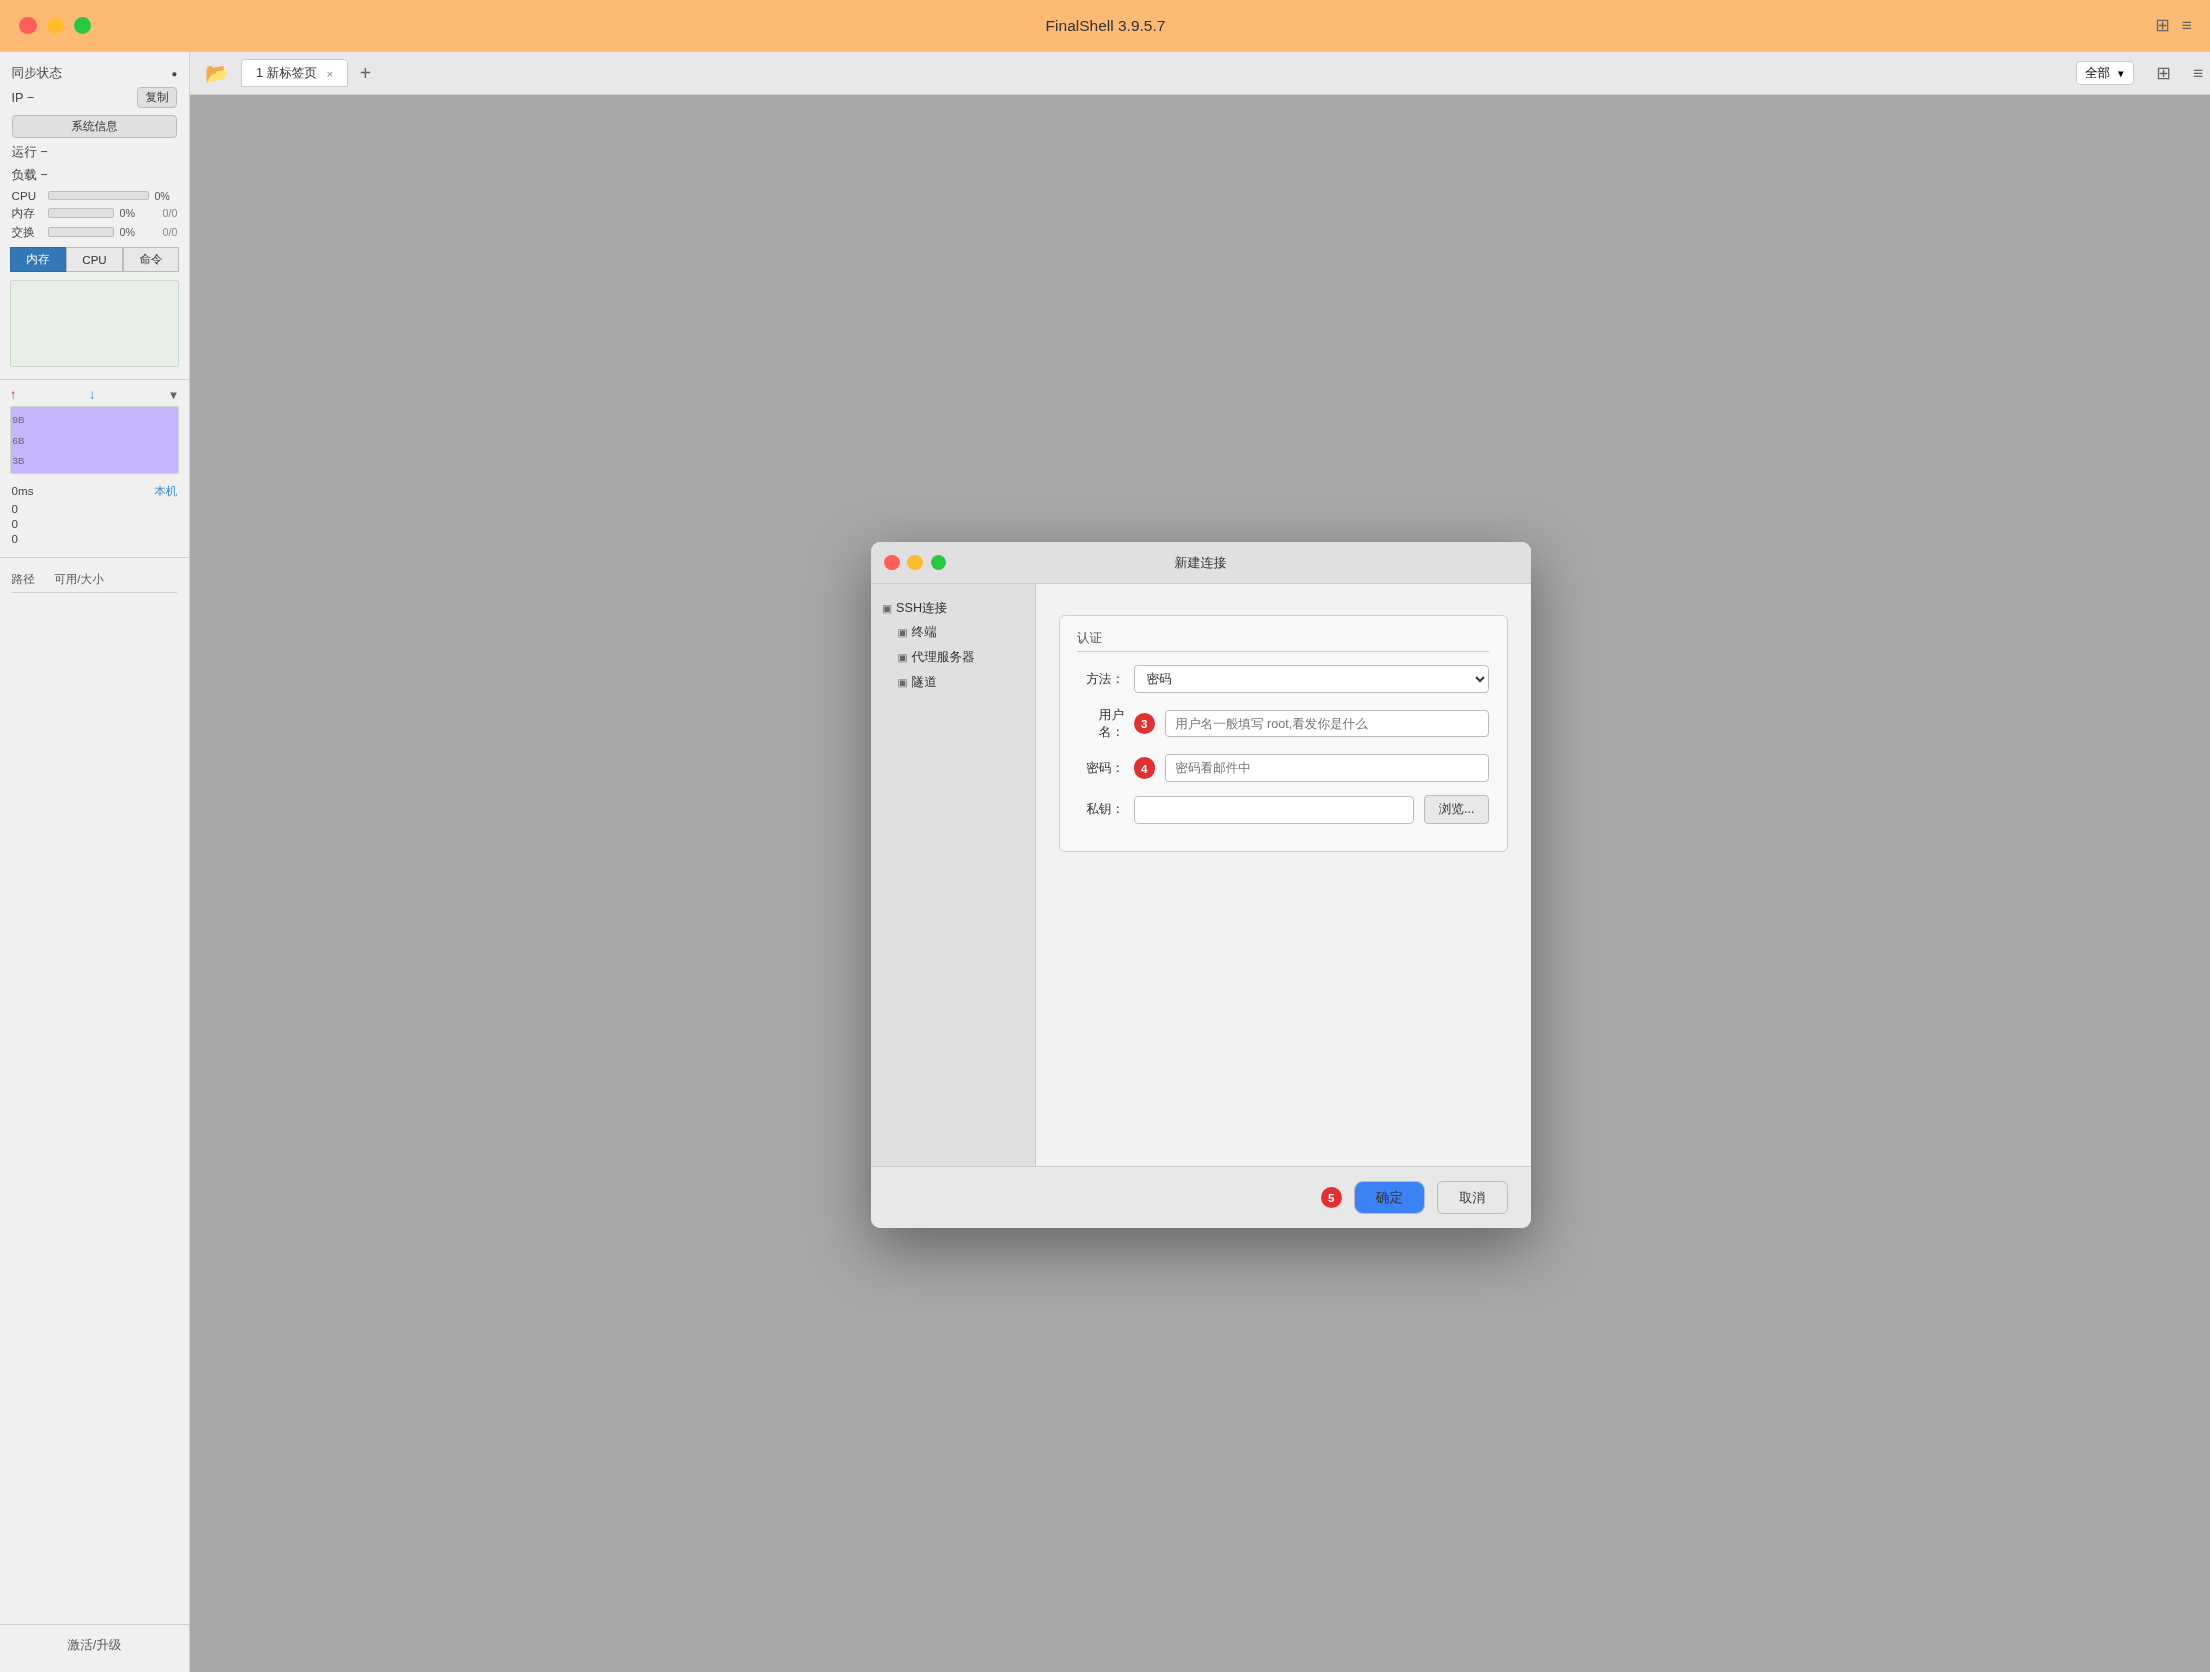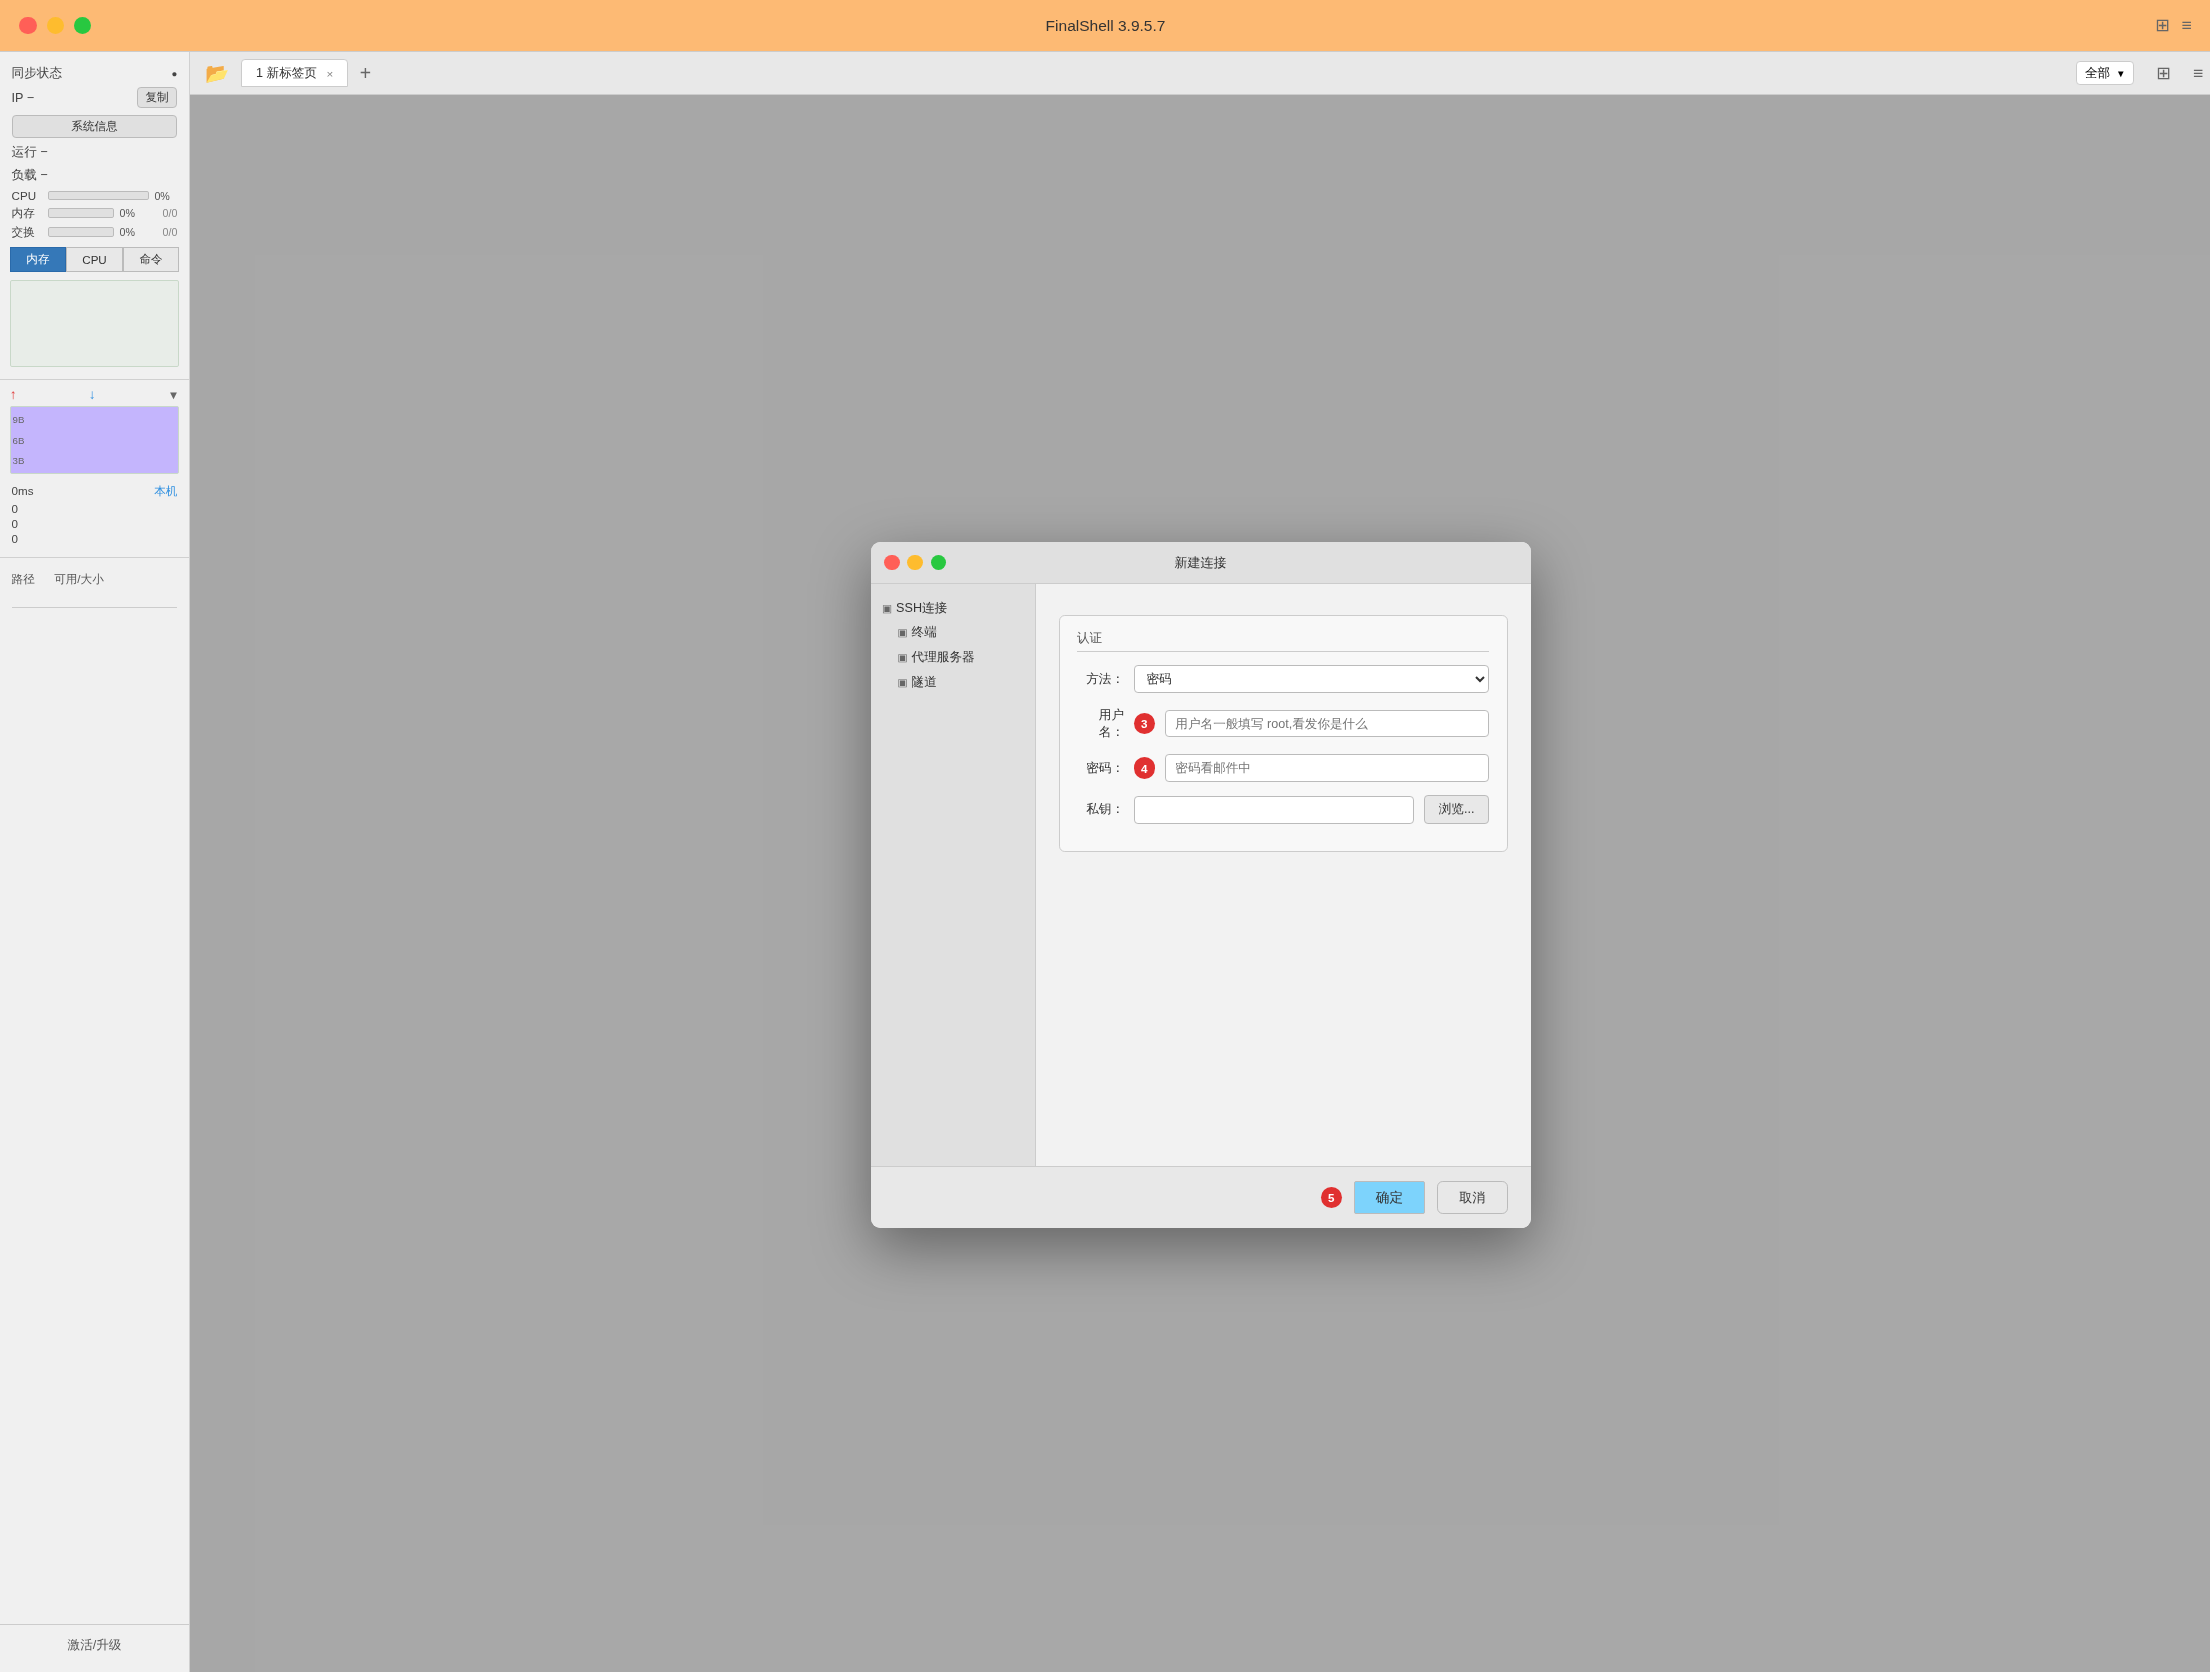--- a/index.html
+++ b/index.html
@@ -183,21 +183,21 @@
       padding: 5.8px 11.6px;
       font-size: 11.6px;
       color: #555;
     }
     .disk-header {
       display: flex;
       gap: 19.4px;
       font-size: 11.6px;
       color: #555;
       border-bottom: 1px solid #ccc;
-      padding-bottom: 20px;
+      padding-bottom: 5px;
       margin-bottom: 3.9px;
     }
     .activate-btn {
       margin-top: auto;
       padding: 11.6px;
       font-size: 12.6px;
       color: #555;
       text-align: center;
       border-top: 1px solid #ccc;
     }
@@ -473,23 +473,23 @@
       color: #fff;
       border-radius: 50%;
       font-size: 11.6px;
       font-weight: bold;
       display: inline-flex;
       align-items: center;
       justify-content: center;
     }
     .confirm-btn {
       padding: 6.8px 21.3px;
-      background: #7dd3fc;
-      border: 1px solid #bbb;
-      border-radius: 2px;
+      background: #3b82f6;
+      border: 1px solid #bbb;
+      border-radius: 9px;
       font-size: 13.6px;
       color: #333;
       cursor: pointer;
     }
     .cancel-btn {
       padding: 6.8px 21.3px;
       background: #e8e8e8;
       border: 1px solid #bbb;
       border-radius: 5.8px;
       font-size: 13px;

